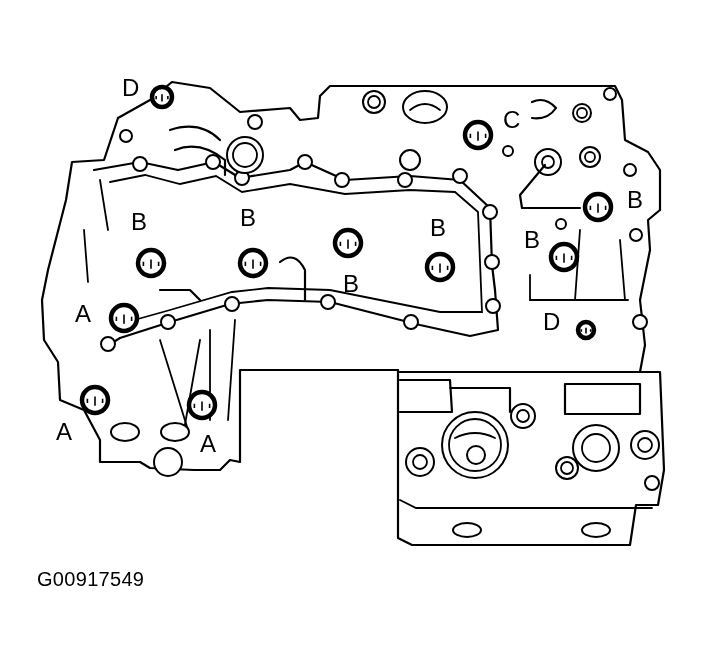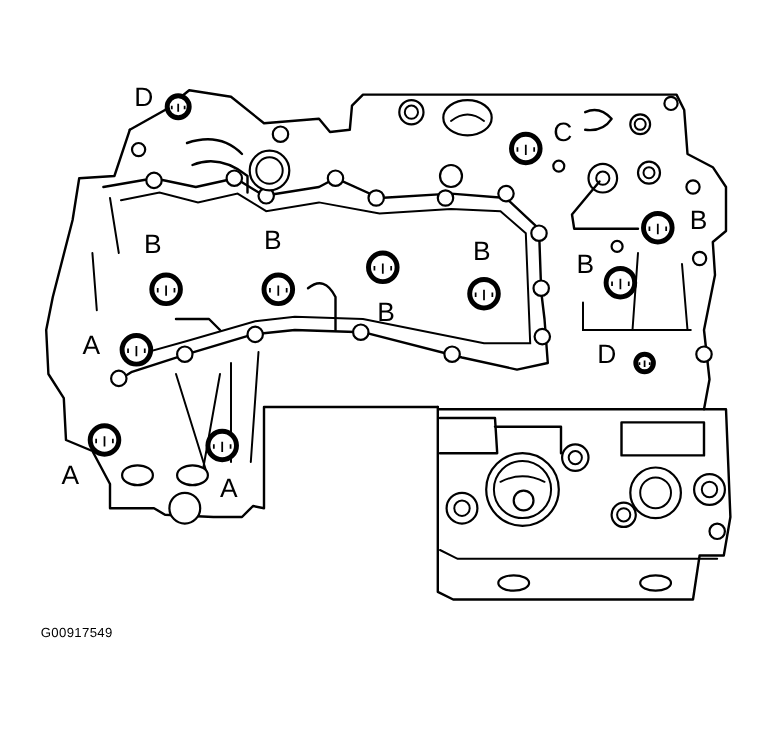--- a/index.html
+++ b/index.html
@@ -4,21 +4,21 @@
 <style>
   html, body { margin: 0; padding: 0; background: #ffffff; }
   body { width: 707px; height: 668px; position: relative; overflow: hidden; font-family: "Liberation Sans", sans-serif; }
   #diagram { position: absolute; left: 0; top: 0; }
   .outline { fill: none; stroke: #000; stroke-width: 2.2; stroke-linejoin: round; stroke-linecap: round; }
   .thin { fill: none; stroke: #000; stroke-width: 1.8; stroke-linecap: round; }
   .fillw { fill: #fff; stroke: #000; stroke-width: 2; }
   .bolt { fill: #fff; stroke: #000; stroke-width: 4.5; }
   .bolt-mark { stroke: #000; stroke-width: 1.6; fill: none; }
   .callout { font-family: "Liberation Sans", sans-serif; font-size: 24px; fill: #000; }
-  .fig-id { position: absolute; left: 37px; top: 568px; font-size: 12px; color: #000; letter-spacing: 0.3px; }
+  .fig-id { position: absolute; left: 37px; top: 568px; font-size: 20px; color: #000; letter-spacing: 0.3px; }
 </style>
 </head>
 <body>
 
 <svg id="diagram" width="707" height="668" viewBox="0 0 707 668" xmlns="http://www.w3.org/2000/svg">
 
   <path class="outline" d="M118,118 L150,100 L172,82 L210,88 L240,112 L290,108 L300,120 L318,118 L320,96 L330,86 L615,86 L622,100 L625,140 L648,152 L660,170 L660,210 L648,220 L650,250 L640,300 L645,345 L640,372"></path>
   <path class="outline" d="M118,118 L104,160 L72,162 L66,200 L48,270 L42,300 L44,340 L58,362 L60,400 L84,410 L100,440 L100,462 L140,462 L150,468 L194,470 L220,470 L230,460 L240,462 L240,370 L398,370"></path>
 
   <path class="outline" d="M94,170 L140,162 L178,170 L214,162 L240,178 L290,170 L305,162 L345,180 L410,176 L460,180 L490,208 L492,265 L495,290 L498,330 L470,336 L420,325 L330,302 L268,300 L230,304 L170,322 L120,338 L104,348"></path>

